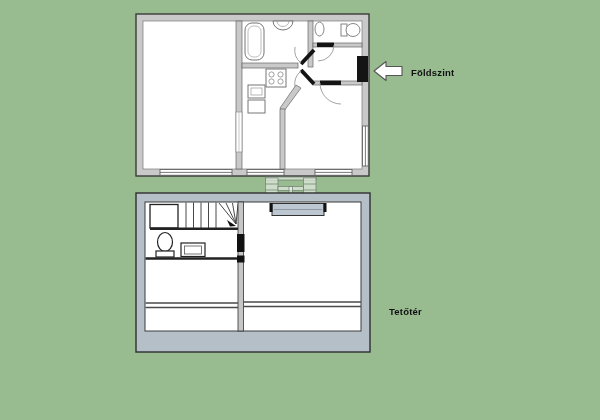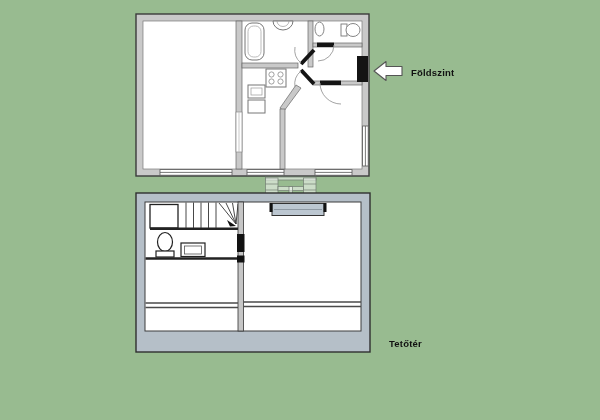--- a/index.html
+++ b/index.html
@@ -14,21 +14,21 @@
   .floor-label{
     position:absolute;
     font-size:9.5px;
     font-weight:bold;
     color:#111;
     letter-spacing:.2px;
     white-space:nowrap;
     user-select:none;
   }
   #label-ground{left:411px;top:67px;}
-  #label-attic{left:389px;top:338px;}
+  #label-attic{left:389px;top:306px;}
 </style>
 </head>
 <body>
 
 <div class="canvas">
 
   <svg class="plan-svg" width="600" height="420" viewBox="0 0 600 420">
 
     <g>
 

